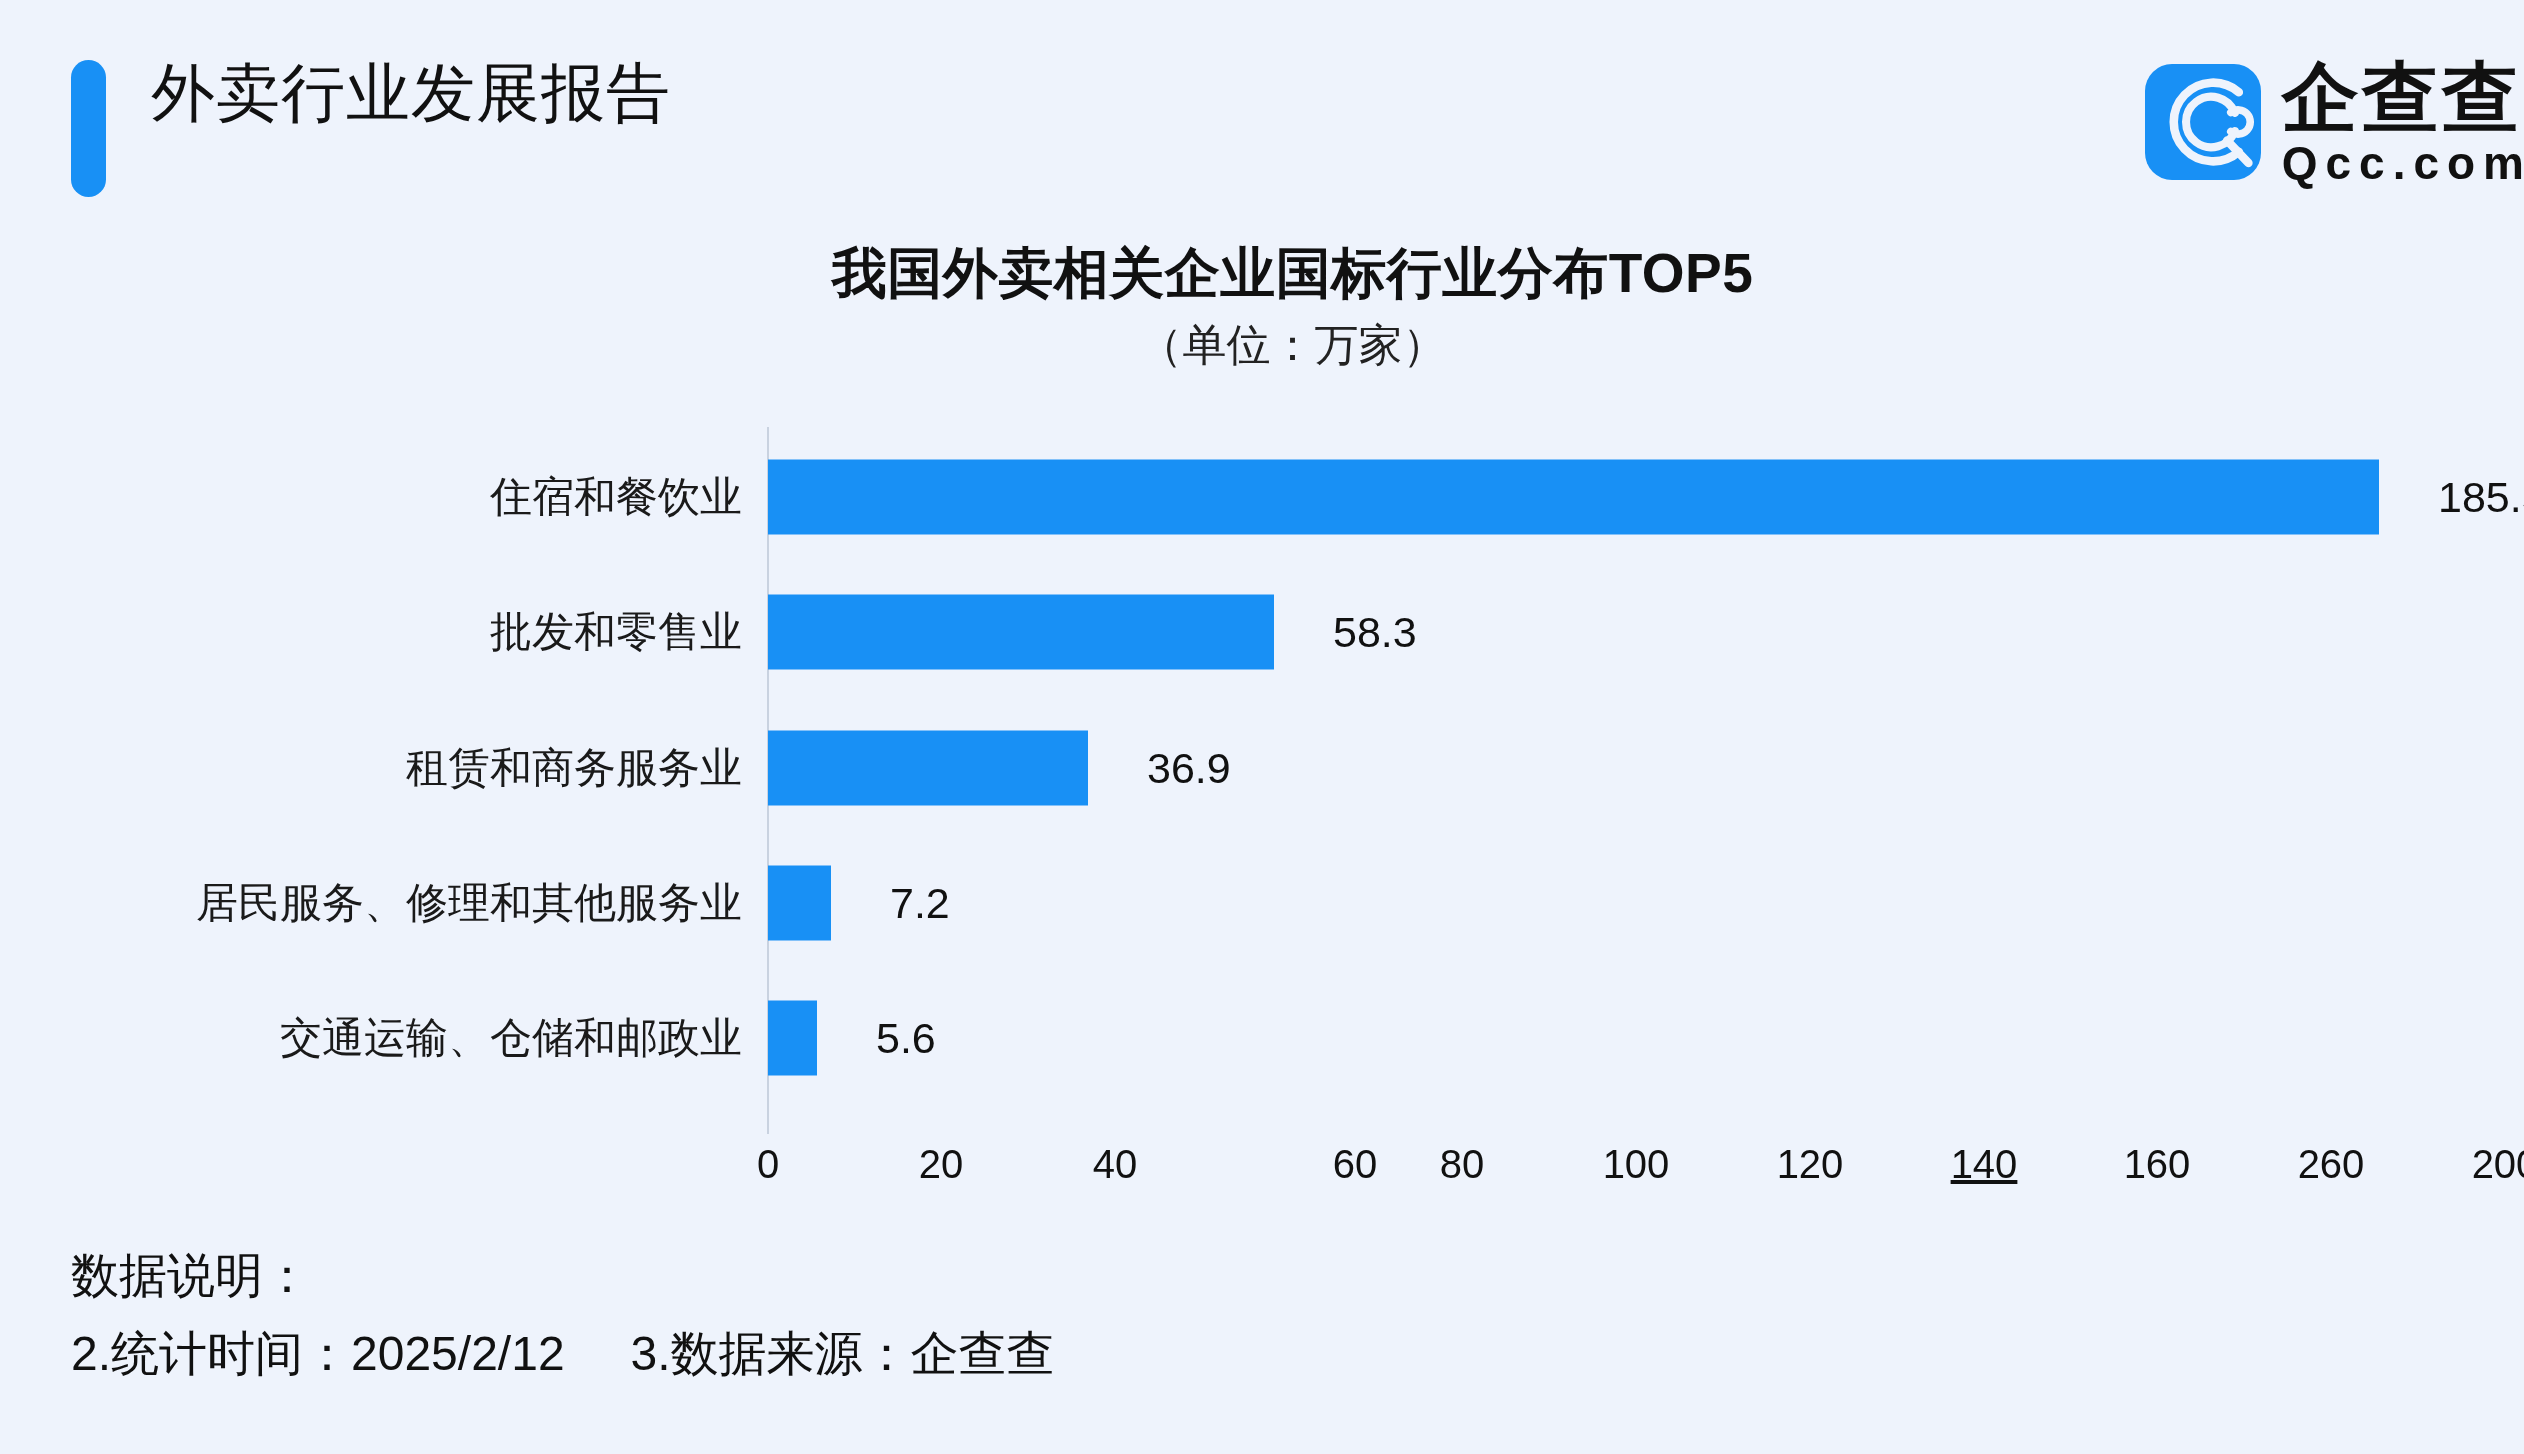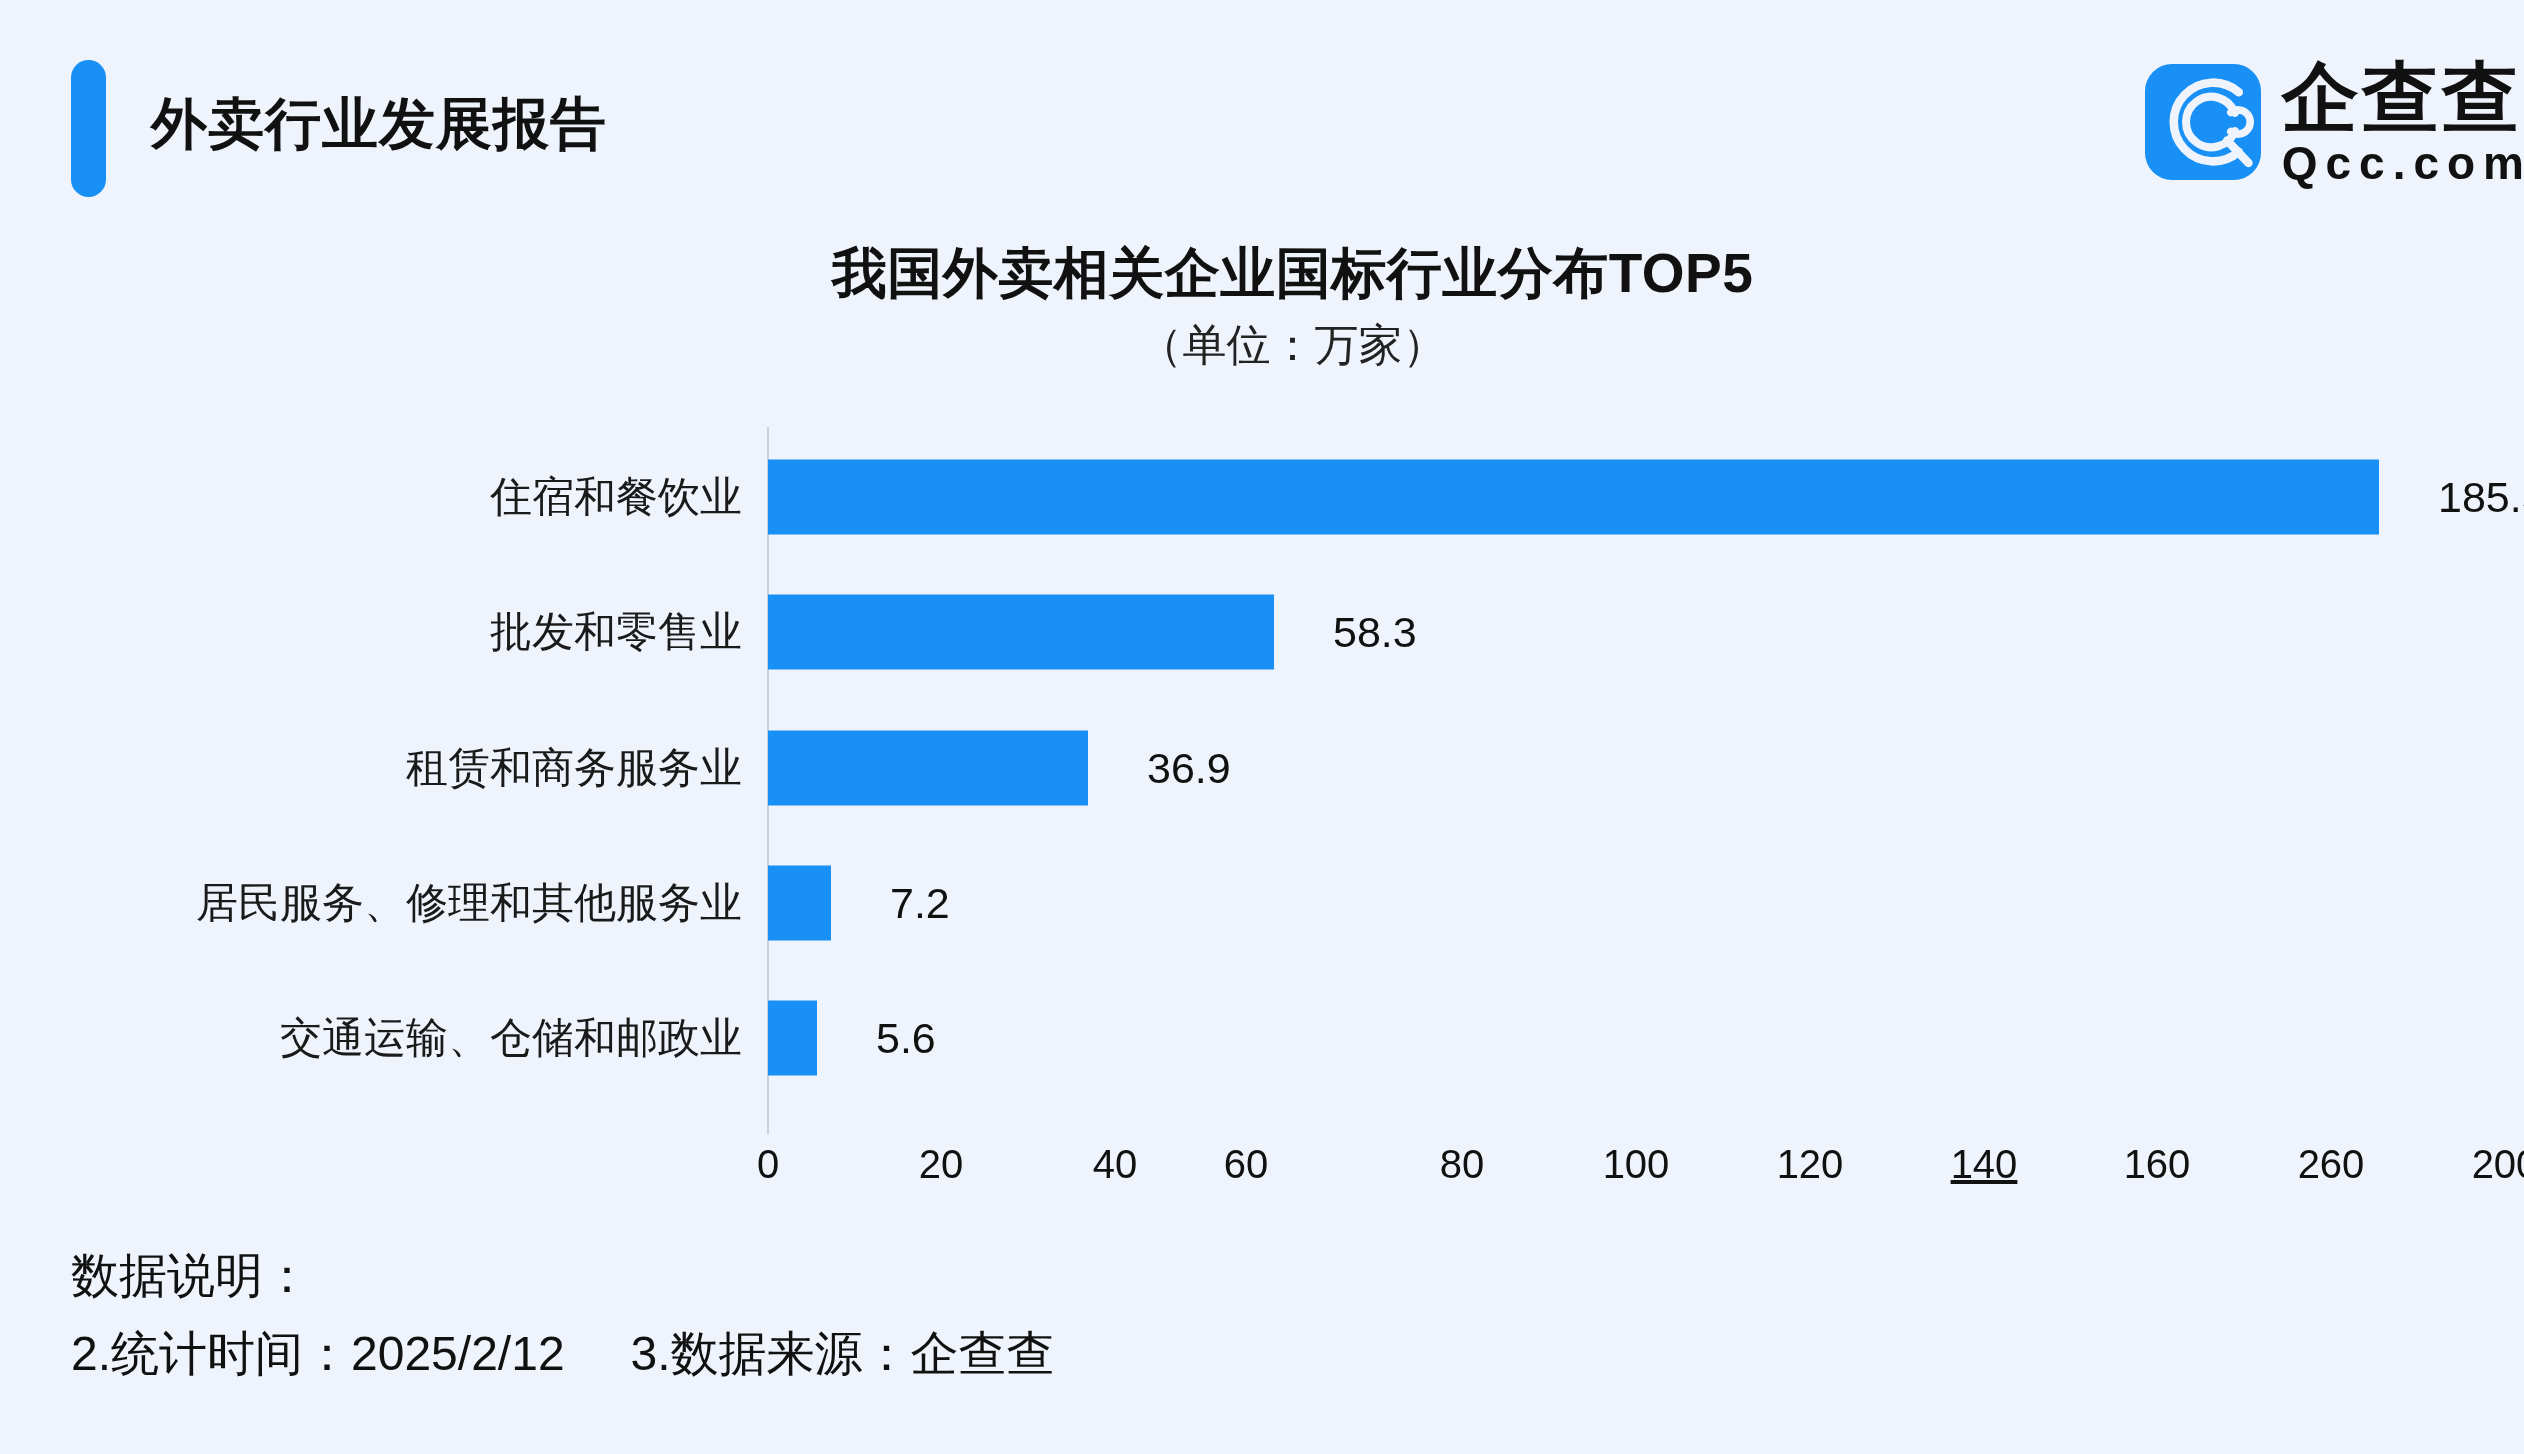--- a/index.html
+++ b/index.html
@@ -29,27 +29,26 @@
     top: 60px;
     width: 35px;
     height: 137px;
     border-radius: 17.7px;
     background: #1890f5;
   }
   #report-title {
     position: absolute;
     left: 151px;
     top: 61px;
-    font-size: 56px;
-    font-weight: 700;
+    font-size: 64px;
+    font-weight: 400;
     letter-spacing: 1px;
     line-height: 1.0;
     white-space: nowrap;
     color: #111111;
-    margin-top: 35px;
   }
 
   
   #logo {
     position: absolute;
     right: 53px;
     top: 58px;
     display: flex;
     align-items: center;
     gap: 21px;
@@ -261,21 +260,21 @@
         <div class="bar" style="width: 49px; background: rgb(24, 144, 245);"></div>
         <div class="bar-value">5.6</div>
       </div>
     </div>
   </div>
 
 <div id="xaxis">
     <div class="xtick" style="left: 768px;">0</div>
     <div class="xtick" style="left: 941px;">20</div>
     <div class="xtick" style="left: 1115px;">40</div>
-    <div class="xtick" style="left: 1246px;">60</div>
+    <div class="xtick" style="left: 1355px;">60</div>
     <div class="xtick" style="left: 1462px;">80</div>
     <div class="xtick" style="left: 1636px;">100</div>
     <div class="xtick" style="left: 1810px;">120</div>
     <div class="xtick" style="left: 1984px; text-decoration: underline;">140</div>
     <div class="xtick" style="left: 2157px;">160</div>
     <div class="xtick" style="left: 2331px;">260</div>
     <div class="xtick" style="left: 2505px;">200</div>
   </div>
 
 <div id="footnotes">

